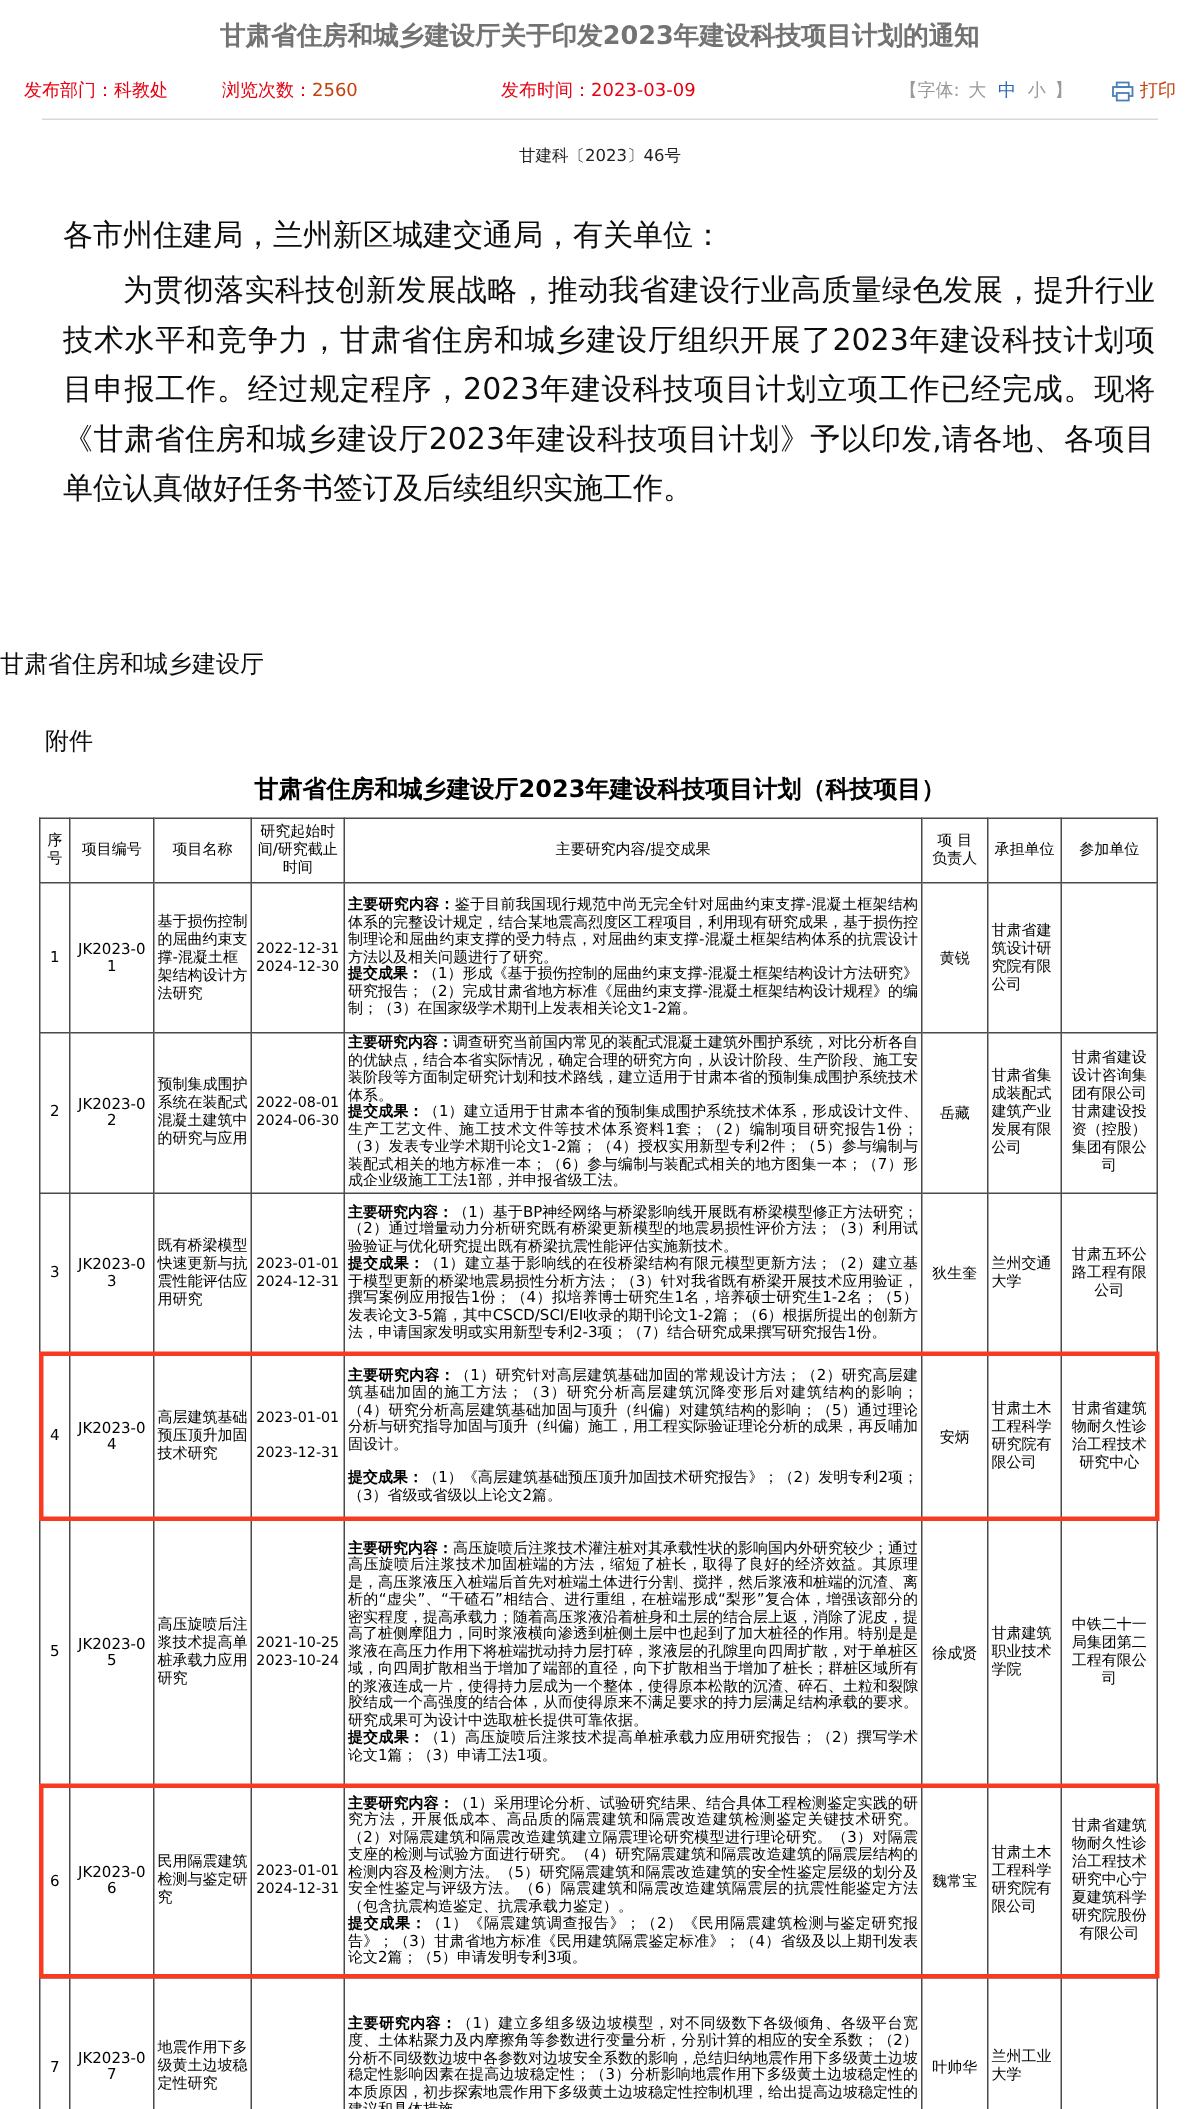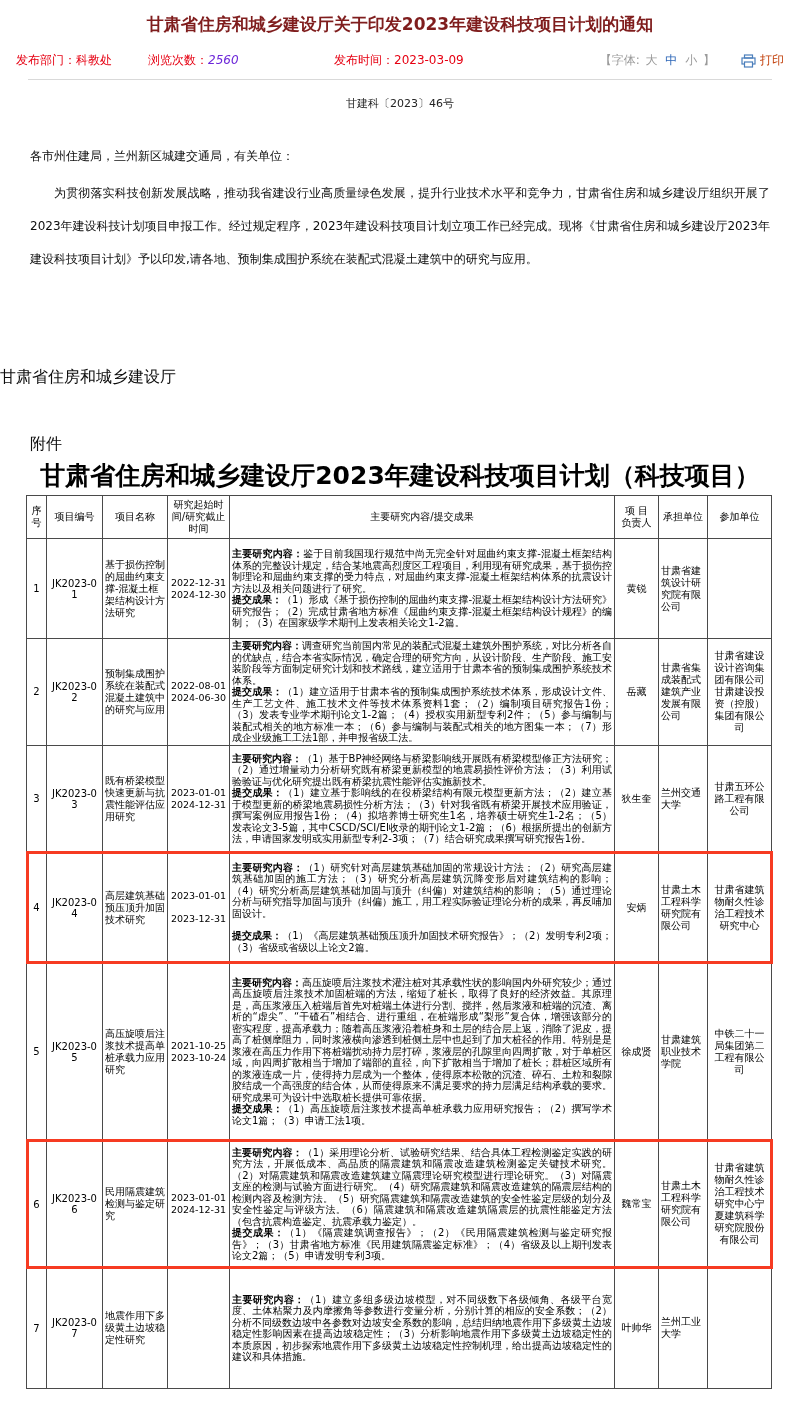--- a/index.html
+++ b/index.html
@@ -4,48 +4,48 @@
 <style>
   html,body{margin:0;padding:0;}
   body{
     width:800px;height:1406px;overflow:hidden;background:#fff;color:#000;
     font-family:"DejaVu Sans","Liberation Sans",sans-serif;
     -webkit-font-smoothing:antialiased;
   }
   .page{width:800px;}
   .title{
     margin-top:12px;padding:0 40px;text-align:center;
-    font-size:17px;font-weight:bold;color:#7f1d1d;line-height:24px;
+    font-size:17px;font-weight:bold;color:#737373;line-height:24px;
   }
   .meta{
     display:flex;margin-top:16px;padding:0 16px;
     font-size:12px;color:#444;white-space:nowrap;
   }
   .meta .red{color:#e60012;}
-  .meta .views-val{font-style:italic;color:#6d28d9;}
+  .meta .views-val{color:#c2410c;}
   .m-dept{width:132px;}
   .m-views{width:186px;}
   .m-date{flex:1;}
   .font-ctrl{color:#9a9a9a;margin-right:26px;}
   .font-ctrl .fs{cursor:pointer;margin:0 2px;}
   .font-ctrl .fs-mid{color:#2b65b7;}
   .print-btn{display:flex;align-items:center;gap:4px;color:#c2410c;cursor:pointer;}
   .print-btn svg{display:block;}
   .divider{margin:10px 28px 0 28px;border-bottom:1px solid #d9d9d9;}
   .docnum{margin-top:16px;text-align:center;font-size:11px;color:#222;}
-  .bodytext{padding:0 30px;font-size:12px;color:#0d0d0d;}
+  .bodytext{padding:0 30px;font-size:20px;color:#0d0d0d;margin-left:12px;}
   .salutation{margin-top:30px;line-height:30px;}
   .para{margin-top:6px;line-height:33px;text-indent:2em;text-align:justify;}
   .attach-line{margin-top:12px;line-height:30px;text-indent:2em;}
   .sig-block{width:590px;text-align:left;font-size:16px;color:#0d0d0d;}
   .signer{margin-top:88px;line-height:26px;}
   .sign-date{margin-top:10px;line-height:26px;}
-  .appendix{margin-top:44px;padding:0 30px;font-size:16px;color:#0d0d0d;}
+  .appendix{margin-top:28px;padding:0 30px;font-size:16px;color:#0d0d0d;}
   .table-title{
-    margin-top:8px;text-align:center;font-size:25px;font-weight:bold;color:#000;
+    margin-top:8px;text-align:center;font-size:16px;font-weight:bold;color:#000;
     font-family:"DejaVu Sans","Liberation Sans",sans-serif;line-height:26px;
   }
   table.ptable{
     margin:6px 0 0 26px;border-collapse:collapse;table-layout:fixed;width:745px;
     font-size:10px;color:#000;
   }
   .ptable th,.ptable td{
     border:1px solid #4a4a4a;vertical-align:middle;word-break:break-all;
     padding:1px 2px;
   }
@@ -101,21 +101,21 @@
       <span>打印</span>
     </span>
   </div>
 
   <div class="divider"></div>
 
   <div class="docnum">甘建科〔2023〕46号</div>
 
   <div class="bodytext">
     <div class="salutation">各市州住建局，兰州新区城建交通局，有关单位：</div>
-    <div class="para">为贯彻落实科技创新发展战略，推动我省建设行业高质量绿色发展，提升行业技术水平和竞争力，甘肃省住房和城乡建设厅组织开展了2023年建设科技计划项目申报工作。经过规定程序，2023年建设科技项目计划立项工作已经完成。现将《甘肃省住房和城乡建设厅2023年建设科技项目计划》予以印发,请各地、预制集成围护系统在装配式混凝土建筑中的研究与应用。</div>
+    <div class="para">为贯彻落实科技创新发展战略，推动我省建设行业高质量绿色发展，提升行业技术水平和竞争力，甘肃省住房和城乡建设厅组织开展了2023年建设科技计划项目申报工作。经过规定程序，2023年建设科技项目计划立项工作已经完成。现将《甘肃省住房和城乡建设厅2023年建设科技项目计划》予以印发,请各地、各项目单位认真做好任务书签订及后续组织实施工作。</div>
   </div>
 
   <div class="sig-block">
     <div class="signer">甘肃省住房和城乡建设厅</div>
   </div>
 
   <div class="appendix">附件</div>
 
   <div class="table-title">甘肃省住房和城乡建设厅2023年建设科技项目计划（科技项目）</div>
 

